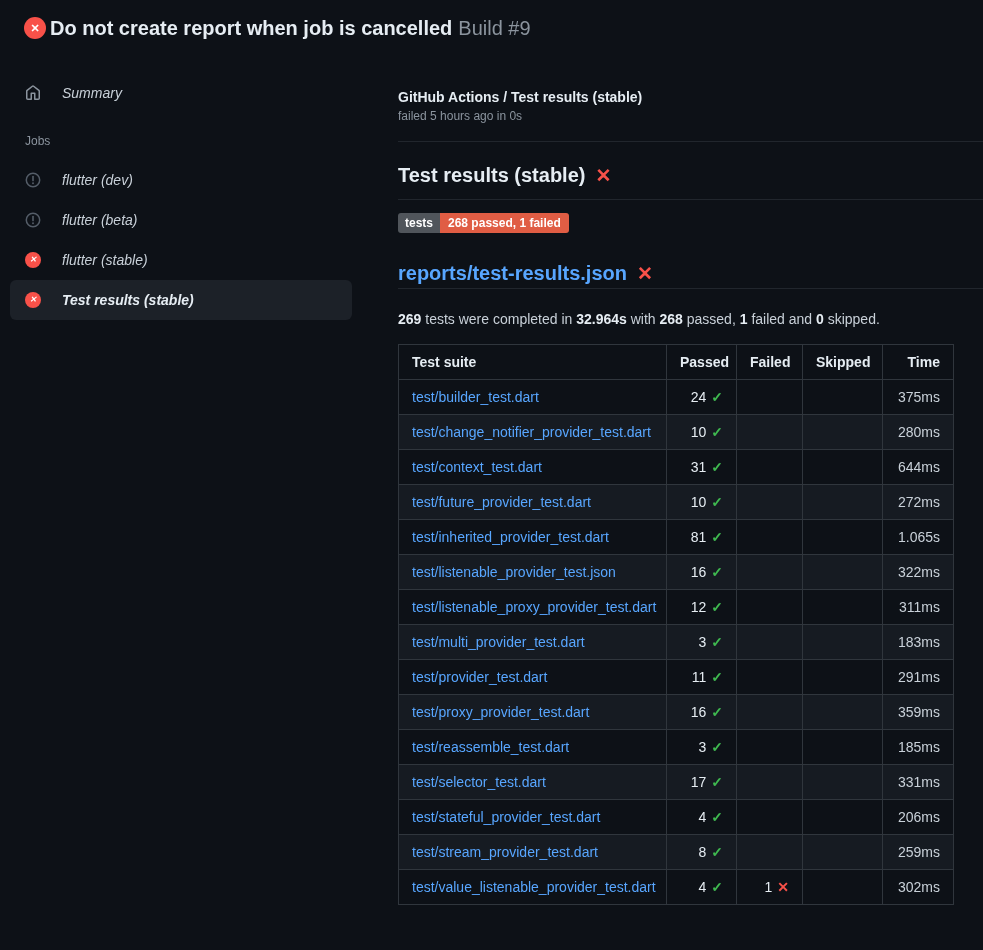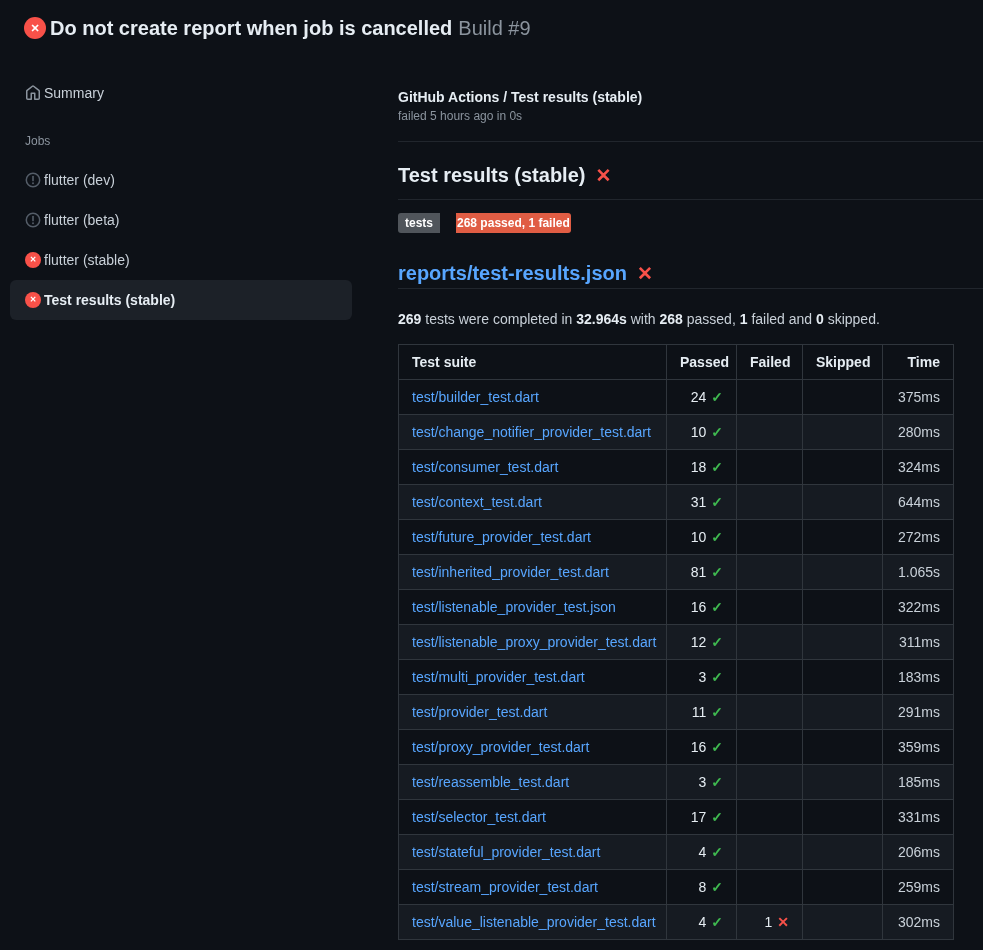--- a/index.html
+++ b/index.html
@@ -20,38 +20,38 @@
   .circle-x{display:inline-flex;align-items:center;justify-content:center;border-radius:50%;background:var(--red);flex:0 0 auto;}
   .circle-x.big{width:22px;height:22px;}
   .circle-x.small{width:16px;height:16px;}
   .circle-x .xg{color:#fff;font-weight:700;line-height:1;}
   .circle-x.big .xg{font-size:11px;}
   .circle-x.small .xg{font-size:8px;}
   .run-title{margin-left:4px;font-size:20px;font-weight:700;color:var(--fg);white-space:nowrap;}
   .run-title .build{color:var(--muted);font-weight:400;margin-left:6px;}
   
   .sidebar{position:absolute;top:68px;left:0;width:362px;}
-  .side-item{display:flex;align-items:center;gap:3px;height:40px;padding-left:15px;margin:0 10px;border-radius:6px;cursor:pointer;color:var(--fg2);}
+  .side-item{display:flex;align-items:center;gap:21px;height:40px;padding-left:15px;margin:0 10px;border-radius:6px;cursor:pointer;color:var(--fg2);font-style:italic;}
   .side-item.summary{height:30px;margin-top:10px;}
   .side-item svg{flex:0 0 auto;}
   .jobs-label{margin:26px 0 0 25px;font-size:12px;color:var(--muted);}
   ul.jobs{list-style:none;margin-top:12px;}
   ul.jobs .side-item.selected{background:var(--selected);}
   ul.jobs .side-item.selected .job-label{font-weight:700;color:var(--fg);}
   .job-icon{display:inline-flex;width:16px;height:16px;align-items:center;justify-content:center;}
   
   .main{position:absolute;left:398px;top:0;right:0;padding-top:87px;}
   .breadcrumb{font-weight:700;color:var(--fg);line-height:20px;}
   .meta{margin-top:1px;font-size:12px;color:var(--muted);line-height:16px;}
   .divider{margin-top:17px;border-bottom:1px solid var(--divider);}
   .section-title{margin-top:20px;font-size:20px;font-weight:700;color:var(--fg);line-height:27px;padding-bottom:10px;border-bottom:1px solid var(--divider);}
   .x-mark{color:var(--red);font-weight:900;margin-left:10px;font-size:19px;}
   .badge{margin-top:13px;display:inline-flex;font-size:12px;font-weight:600;line-height:20px;border-radius:3px;overflow:hidden;color:#fff;}
   .badge-label{background:var(--badge-label-bg);padding:0 7px;}
-  .badge-value{background:var(--badge-value-bg);padding:0 1px;margin-left:16px;}
+  .badge-value{background:var(--badge-value-bg);padding:0 8px;}
   .report-title{margin-top:26px;font-size:20px;font-weight:700;line-height:28px;border-bottom:1px solid var(--divider);}
   .report-link{color:var(--link);text-decoration:none;}
   .summary-line{margin-top:20px;line-height:20px;color:var(--fg2);}
   .summary-line strong{color:var(--fg);}
   
   table.results{margin-top:15px;border-collapse:collapse;width:555px;table-layout:fixed;}
   table.results th, table.results td{border:1px solid var(--border);padding:7px 13px;line-height:20px;font-size:14px;overflow:hidden;white-space:nowrap;}
   table.results th{color:var(--fg);font-weight:700;text-align:left;}
   table.results th.num, table.results td.num, table.results td.time{text-align:right;}
   tbody tr:nth-child(even){background:var(--row-alt);}
@@ -163,27 +163,20 @@
             <td class="time">375ms</td>
           </tr>
           <tr>
             <td class="suite"><a href="#">test/change_notifier_provider_test.dart</a></td>
             <td class="num"><span class="val">10</span><span class="check">✓</span></td>
             <td class="num"></td>
             <td class="num"></td>
             <td class="time">280ms</td>
           </tr>
           <tr>
-            <td class="suite"><a href="#">test/consumer_test.dart</a></td>
-            <td class="num"><span class="val">18</span><span class="check">✓</span></td>
-            <td class="num"></td>
-            <td class="num"></td>
-            <td class="time">324ms</td>
-          </tr>
-          <tr>
             <td class="suite"><a href="#">test/context_test.dart</a></td>
             <td class="num"><span class="val">31</span><span class="check">✓</span></td>
             <td class="num"></td>
             <td class="num"></td>
             <td class="time">644ms</td>
           </tr>
           <tr>
             <td class="suite"><a href="#">test/future_provider_test.dart</a></td>
             <td class="num"><span class="val">10</span><span class="check">✓</span></td>
             <td class="num"></td>

